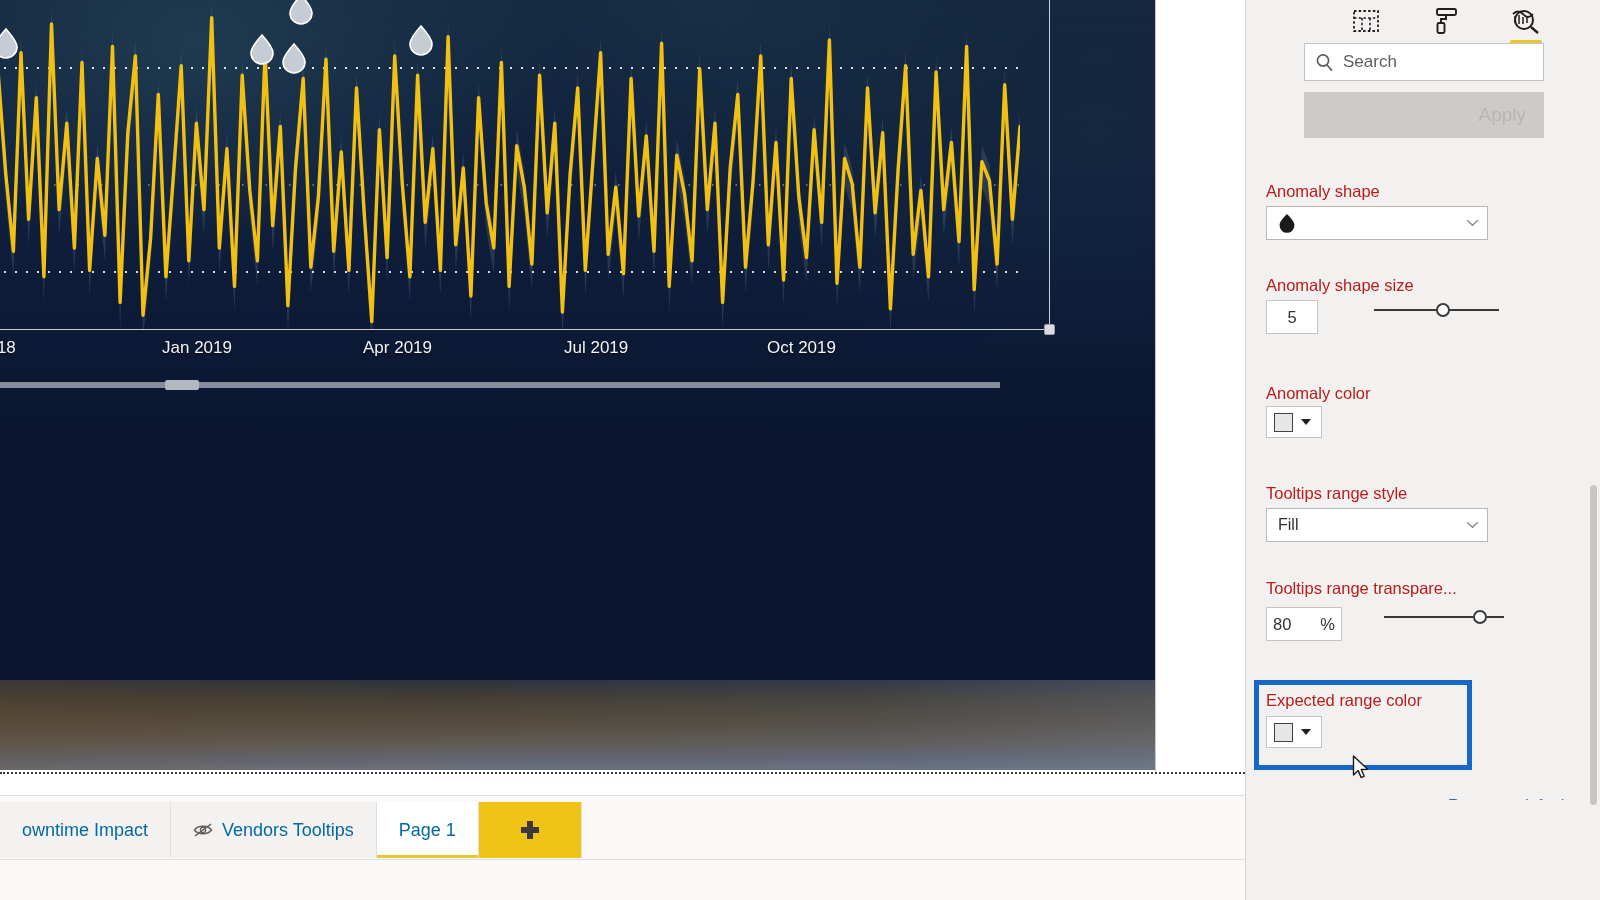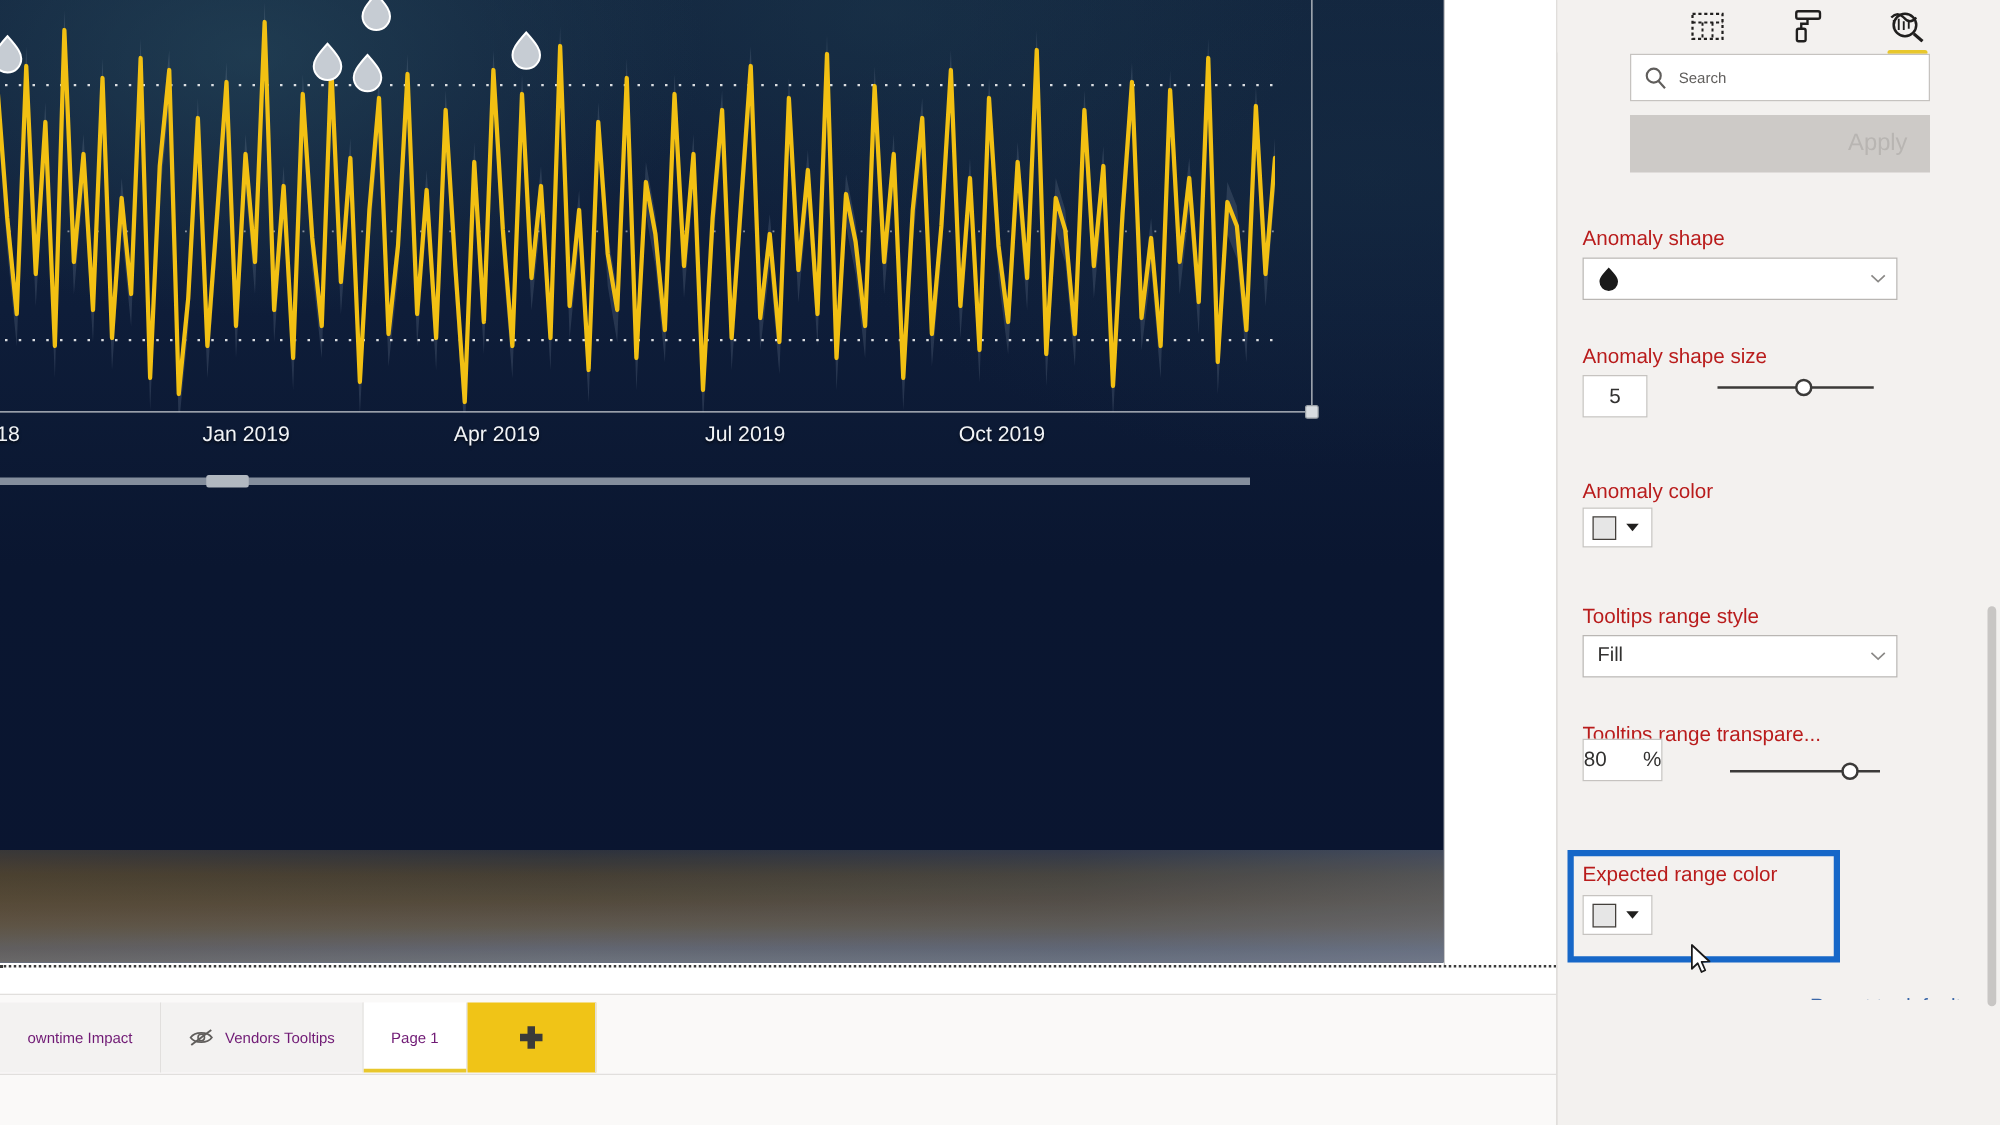--- a/index.html
+++ b/index.html
@@ -219,21 +219,21 @@
     border: 1px solid #c6c3c0;
     box-sizing: border-box;
     display: flex;
     align-items: center;
     padding-left: 10px;
   }
   .search-input {
     border: none;
     outline: none;
     background: transparent;
-    font-size: 12px;
+    font-size: 17px;
     color: #605e5c;
     font-family: "Liberation Sans", sans-serif;
     margin-left: 9px;
     width: 180px;
     padding: 0;
   }
   .search-input::placeholder { color: #605e5c; opacity: 1; }
 
   .pane-scroll-region {
     position: absolute;
@@ -266,21 +266,21 @@
     left: 20px;
     font-size: 16.5px;
     color: #b91c1c;
     font-family: "Liberation Sans", sans-serif;
     white-space: nowrap;
   }
 
   .combo {
     position: absolute;
     left: 20px;
-    width: 252px;
+    width: 222px;
     height: 34px;
     background: #ffffff;
     border: 1px solid #b9b6b3;
     box-sizing: border-box;
     display: flex;
     align-items: center;
     padding: 0 8px 0 11px;
     justify-content: space-between;
     cursor: pointer;
   }
@@ -418,22 +418,22 @@
     height: 56px;
     display: flex;
     align-items: stretch;
   }
   .ptab {
     position: relative;
     display: flex;
     align-items: center;
     gap: 9px;
     padding: 0 22px;
-    font-size: 12px;
-    color: #701a75;
+    font-size: 18px;
+    color: #0369a1;
     font-family: "Liberation Sans", sans-serif;
     background: #f3f2f1;
     border-right: 1px solid #e1dfdd;
     white-space: nowrap;
     cursor: pointer;
   }
   .ptab.active {
     background: #ffffff;
     border-right: 1px solid #e1dfdd;
     align-items: center;
@@ -657,21 +657,21 @@
 
       <div class="field-label" style="top:400px">Tooltips range style</div>
       <div class="combo" style="top:424px">
         <span class="value">Fill</span>
         <svg class="chev" viewBox="0 0 14 9">
           <path d="M1 1.5 L7 7 L13 1.5" fill="none" stroke="#8a8886" stroke-width="1.5"></path>
         </svg>
       </div>
 
       <div class="field-label" style="top:495px">Tooltips range transpare...</div>
-      <div class="num-box" style="top:507px; width:64px;gap:29px;">
+      <div class="num-box" style="top:523px; width:76px;gap:29px;">
         <span>80</span>
         <span>%</span>
       </div>
       <div class="slider" id="transparency-slider" style="left:138px; top:524px; width:120px">
         <div class="track"></div>
         <div class="thumb" style="left: 80%;"></div>
       </div>
 
       <div class="highlight-box" style="top: 596px; width: 218px; height: 90px; border-color: rgb(22, 103, 200);"></div>
       <div class="field-label" style="top:607px">Expected range color</div>

